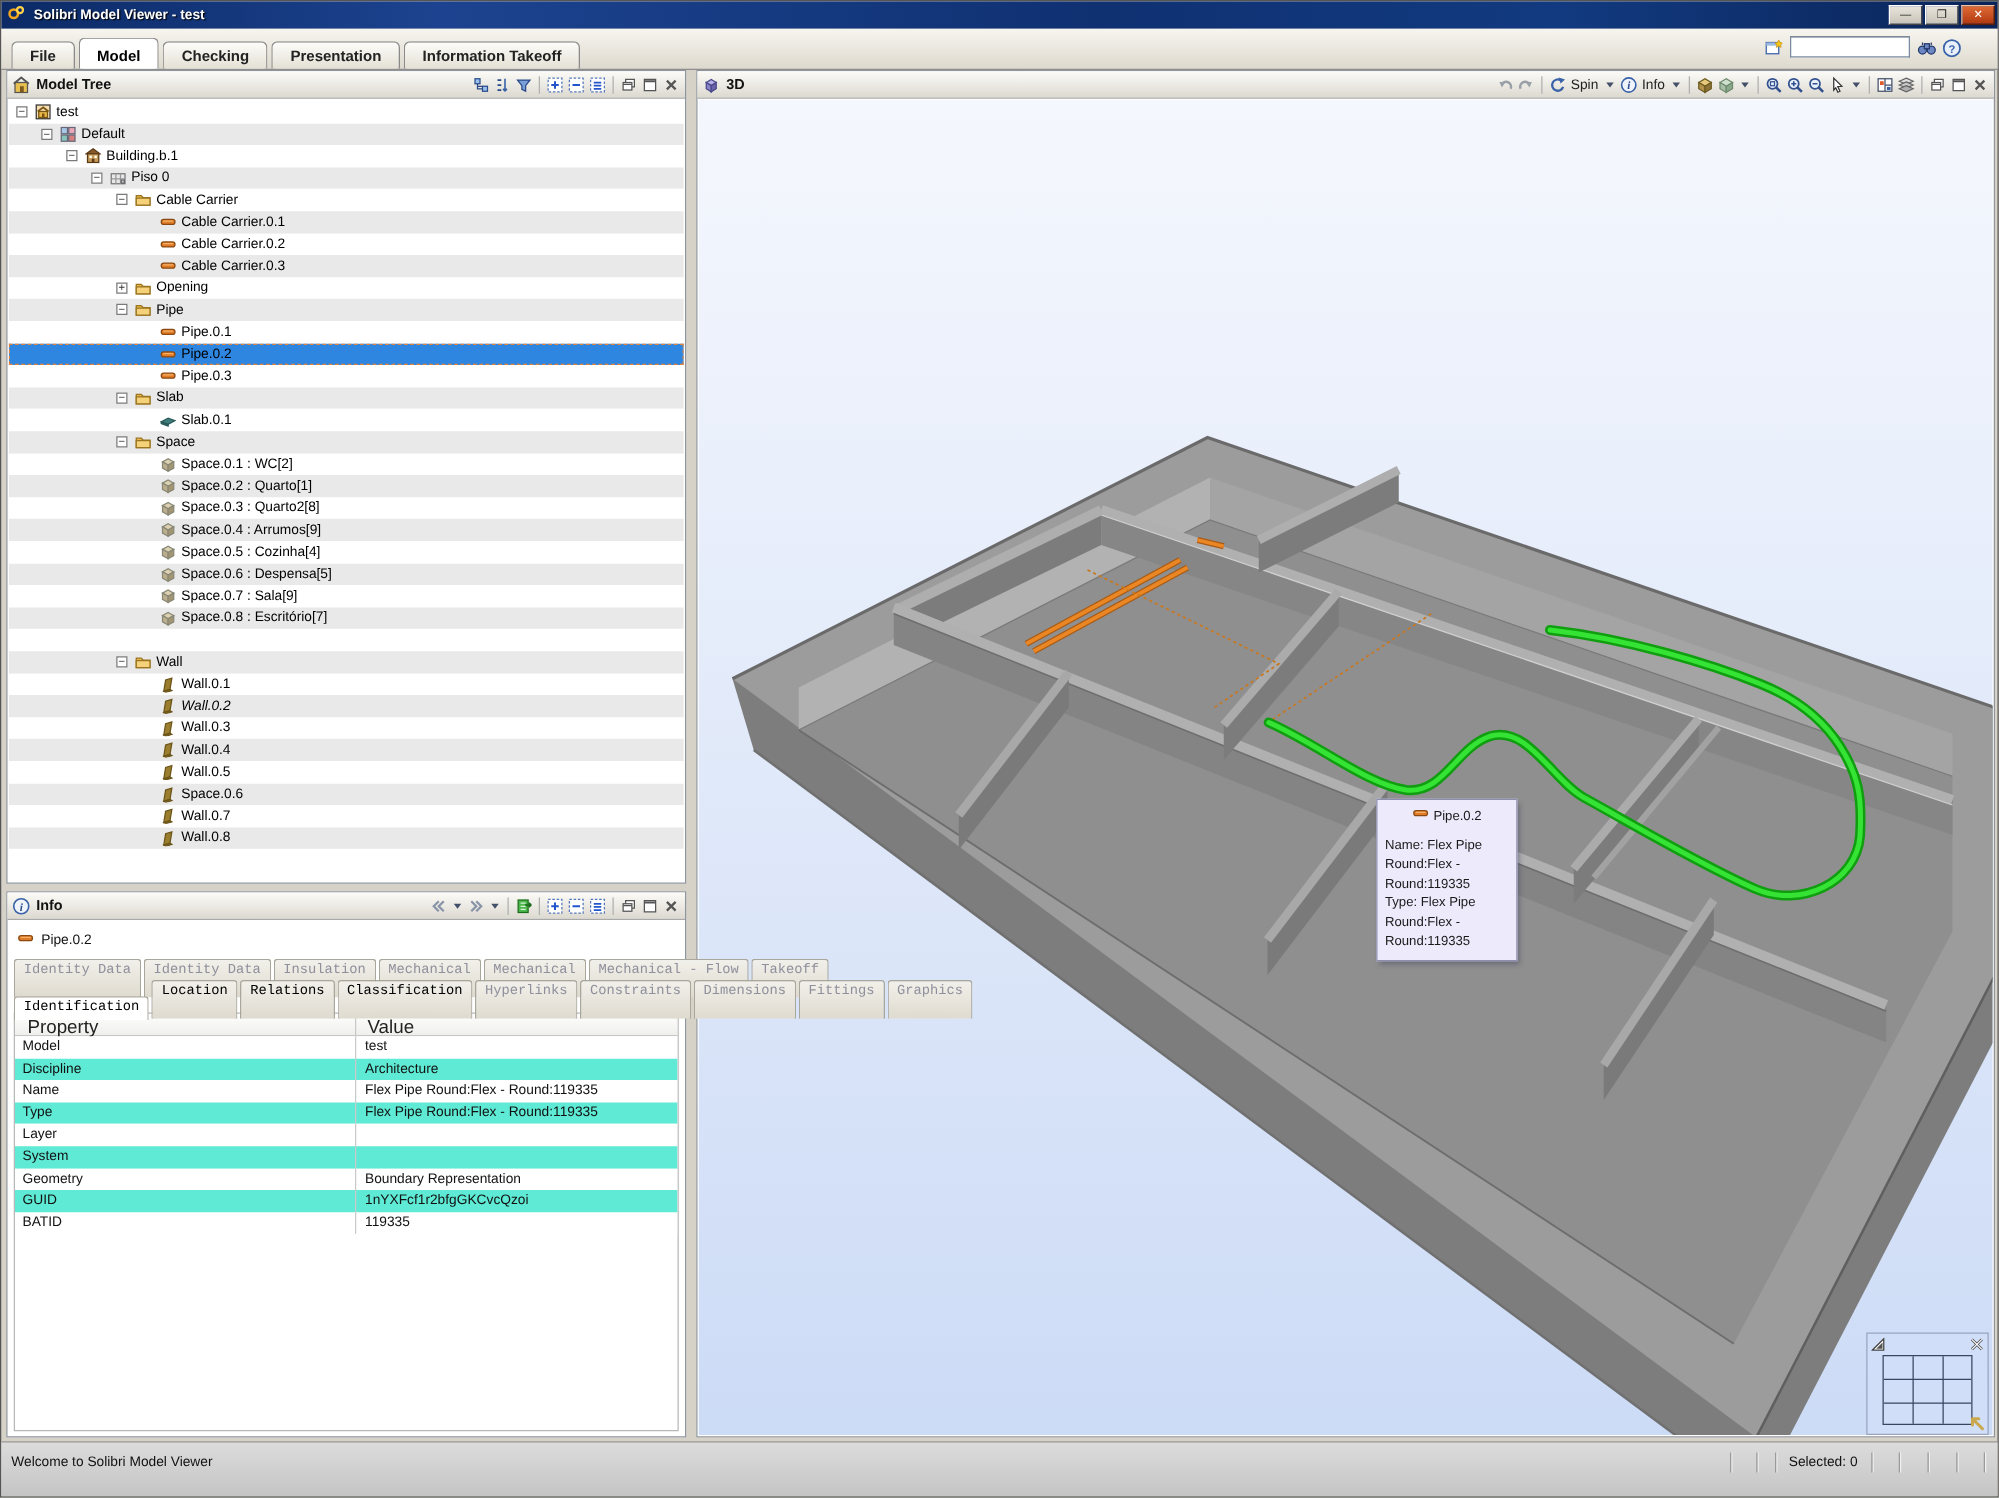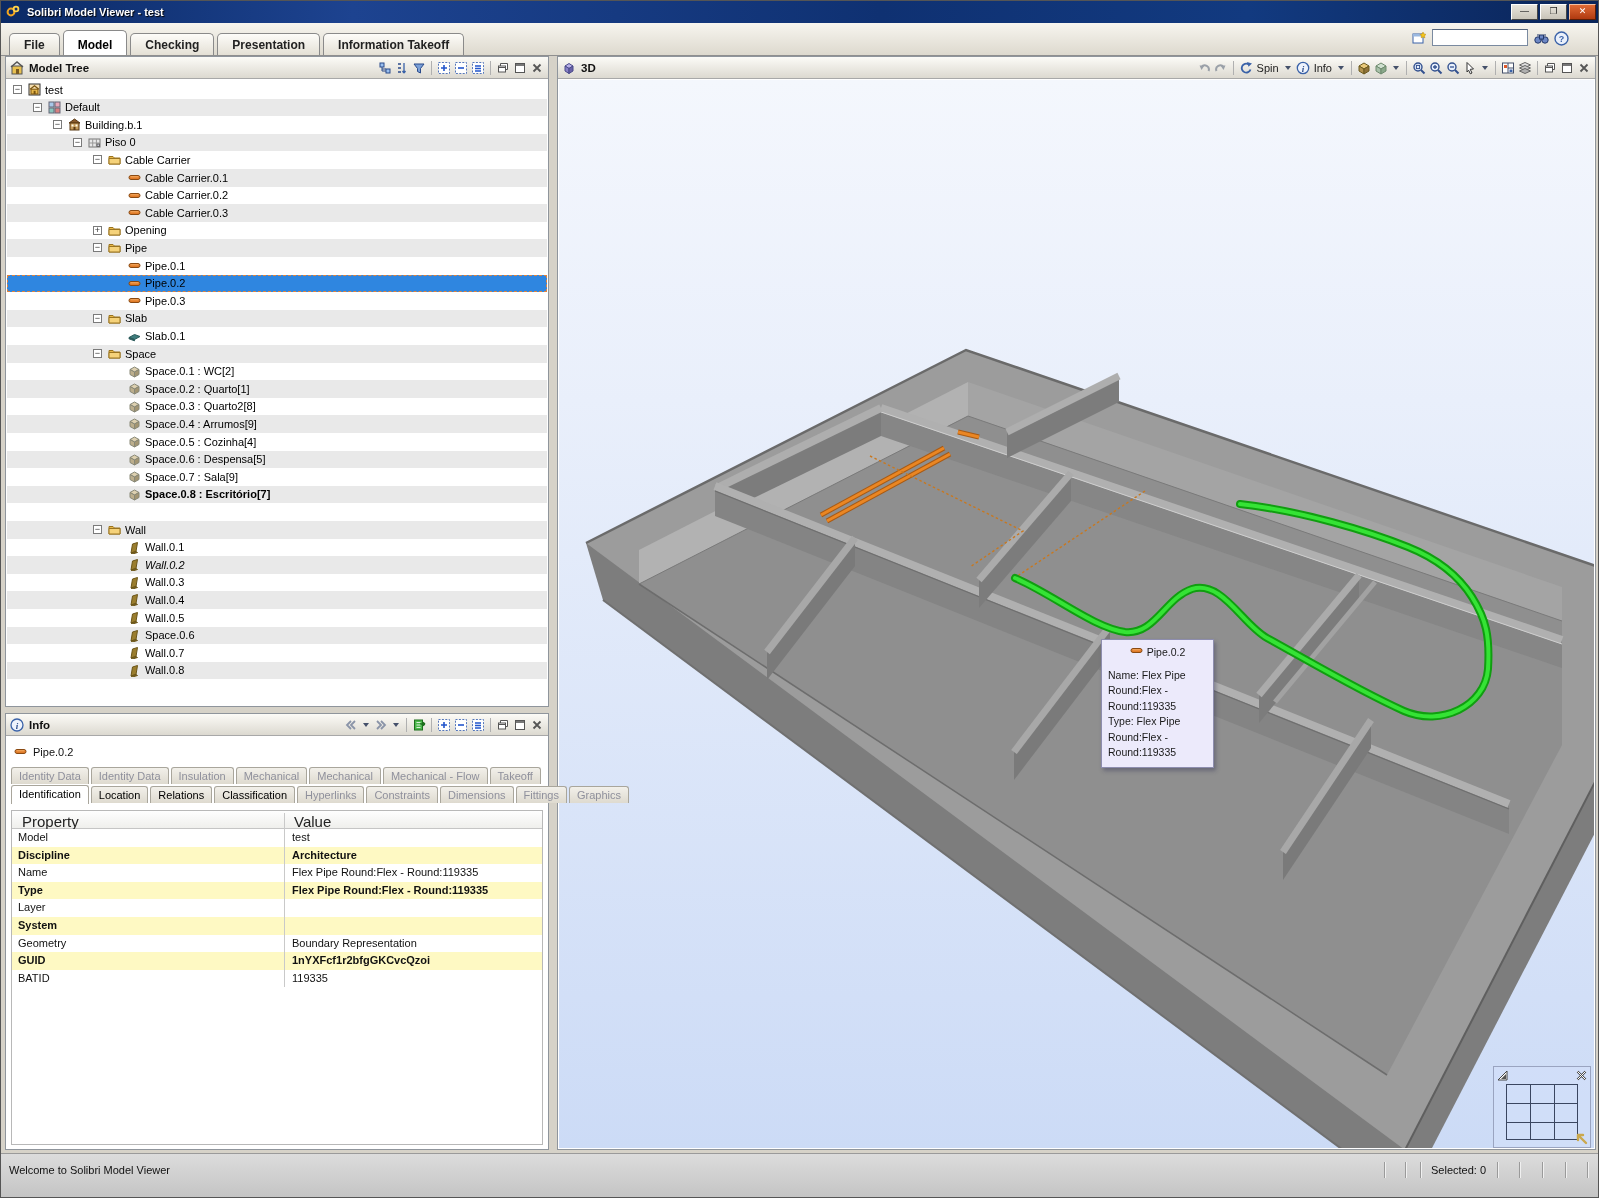--- a/index.html
+++ b/index.html
@@ -41,30 +41,30 @@
   .trow{position:absolute;left:0;right:0;height:17.6px;}
   .trow.even{background:#fff;} .trow.odd{background:#e9e9e9;}
   .trow.selected{background:#2f86e0;outline:1px dashed #e0833c;outline-offset:-1px;}
   .texp{position:absolute;top:4px;width:9px;height:9px;border:1px solid #7a7a7a;background:#fff;
     font-size:9px;line-height:7px;text-align:center;color:#333;}
   .ticon{position:absolute;top:2px;width:13px;height:13px;}
   .tlabel{position:absolute;top:2.5px;font-size:11px;white-space:nowrap;color:#000;}
   
   .selline{position:absolute;left:8px;top:30px;height:16px;display:flex;align-items:center;gap:6px;font-size:11px;}
   .tabsrow{position:absolute;left:5px;display:flex;align-items:flex-end;}
-  .itab{padding:2px 7px 2px;border:1px solid #a9a69c;border-bottom:none;border-radius:3px 3px 0 0;
-    background:linear-gradient(#f2f0ea,#dedacf);margin-right:2px;font-size:11px;color:#000;white-space:nowrap;}
+  .itab{padding:2px 7px 16px;border:1px solid #a9a69c;border-bottom:none;border-radius:3px 3px 0 0;
+    background:linear-gradient(#f2f0ea,#dedacf);margin-right:2px;font-size:11px;color:#000;white-space:nowrap;font-family:Liberation Mono, monospace;}
   .itab.muted{color:#8f909c;}
   .itab.active{background:#fff;position:relative;top:1px;padding-bottom:4px;z-index:3;}
   .ptable{position:absolute;left:5px;right:5px;top:96px;bottom:4px;border:1px solid #b8b8b8;background:#fff;overflow:hidden;}
   .pthead{position:absolute;left:0;right:0;top:0;height:18px;background:linear-gradient(#fefefe,#efefec);
     border-bottom:1px solid #c5c5c5;}
   .pthead span{position:absolute;top:2px;font-size:15px;color:#222;}
   .prow{position:absolute;left:0;right:0;height:17.6px;}
-  .prow.odd{background:#fef9c3;font-weight:bold;} .prow.even{background:#fff;}
+  .prow.odd{background:#5eead4;} .prow.even{background:#fff;}
   .pcell{position:absolute;top:2px;font-size:11px;white-space:nowrap;}
   .vdiv{position:absolute;top:0;width:1px;background:#c9c9c9;}
   
   .view3d-content{position:absolute;left:1px;top:23px;right:1px;bottom:1px;overflow:hidden;
     background:linear-gradient(180deg,#f4f7fd 0%,#e9effb 30%,#ccdbf6 100%);}
   .tb-label{font-size:11px;color:#222;margin:0 1px;}
   .caret{width:0;height:0;border-left:3.5px solid transparent;border-right:3.5px solid transparent;border-top:4px solid #44506a;display:inline-block;margin:0 2px;}
   .tooltip3d{position:absolute;left:542px;top:559px;width:113px;background:#eceafb;
     border:1px solid #8d8dae;box-shadow:2px 3px 4px rgba(40,40,80,.35);padding:4px 6px 6px;font-size:10.5px;line-height:15.5px;color:#1a1a1a;}
   .tooltip3d .tt-title{display:flex;align-items:center;justify-content:center;gap:4px;margin-bottom:6px;}
@@ -370,21 +370,21 @@
               <polygon points="11,4.5 6.5,7 6.5,12 11,9.5" fill="#a39572" stroke="#887"></polygon>
             </svg></span>
           <span class="tlabel" style="left: 138px;">Space.0.7 : Sala[9]</span>
         </div>
         <div class="trow odd" style="top: 405.8px;">
           <span class="ticon" style="left: 121px;"><svg width="13" height="13" viewBox="0 0 13 13">
               <polygon points="2,4.5 6.5,2 11,4.5 6.5,7" fill="#ddd0b0" stroke="#887"></polygon>
               <polygon points="2,4.5 6.5,7 6.5,12 2,9.5" fill="#bcae8c" stroke="#887"></polygon>
               <polygon points="11,4.5 6.5,7 6.5,12 11,9.5" fill="#a39572" stroke="#887"></polygon>
             </svg></span>
-          <span class="tlabel" style="left: 138px; font-weight: bold;">Space.0.8 : Escritório[7]</span>
+          <span class="tlabel" style="left: 138px;">Space.0.8 : Escritório[7]</span>
         </div>
         <div class="trow odd" style="top: 441px;">
           <span class="texp" style="left: 86px;">−</span>
           <span class="ticon" style="left: 101px;"><svg width="13" height="13" viewBox="0 0 13 13">
               <path d="M1,3.5 H5 L6.5,5 H12 V11 H1 Z" fill="#e8b84a" stroke="#9a7420"></path>
               <path d="M1,5.5 H12 V11 H1 Z" fill="#f5d27a" stroke="#9a7420"></path>
             </svg></span>
           <span class="tlabel" style="left: 118px;">Wall</span>
         </div>
         <div class="trow even" style="top: 458.6px;">

